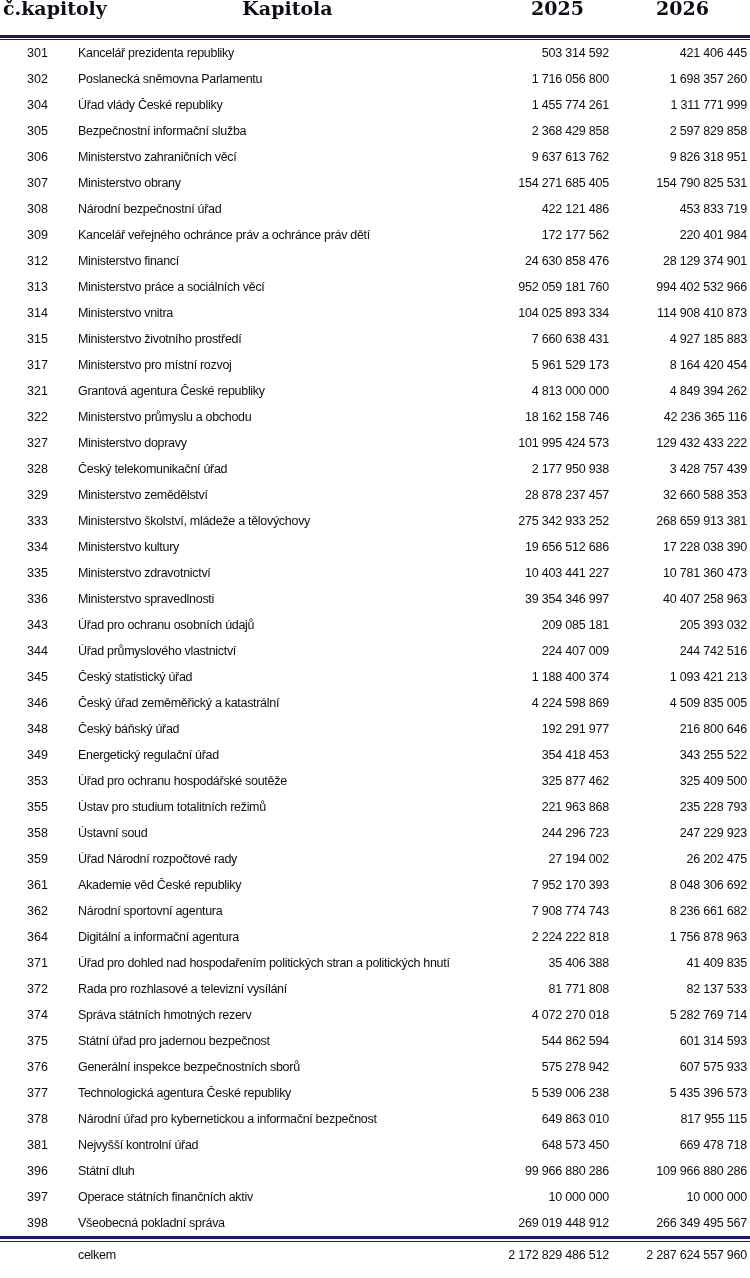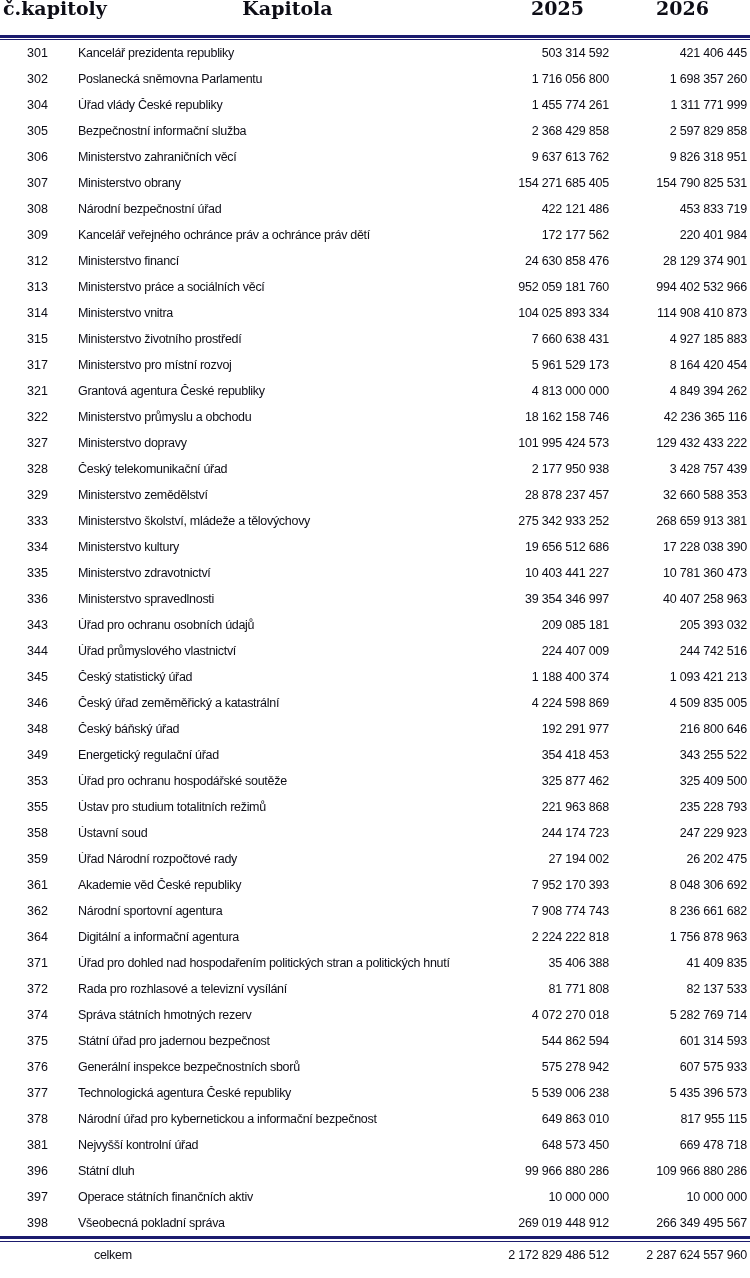--- a/index.html
+++ b/index.html
@@ -29,21 +29,21 @@
   .row,.footer-row{
     display:grid;grid-template-columns:75px 425px 112px 138px;
     height:26px;align-items:center;
     font-weight:normal;font-size:12.5px;letter-spacing:-0.3px;
     white-space:nowrap;
   }
   .c-no{text-align:center;letter-spacing:0;}
   .c-name{padding-left:3px;overflow:hidden;}
   .c-num{text-align:right;padding-right:3px;font-variant-numeric:tabular-nums;letter-spacing:-0.2px;}
   .footer-row{height:25px;}
-  .footer-row .c-name{padding-left:3px;margin-left:16px;}
+  .footer-row .c-name{padding-left:3px;}
 </style>
 </head>
 <body>
 
 <div class="budget-table">
 
   <div class="hdr">
     <div class="h-no">č.kapitoly</div>
     <div class="h-name">Kapitola</div>
     <div class="h-y25">2025</div>
@@ -229,21 +229,21 @@
   </div>
       <div class="row">
     <div class="c-no">355</div>
     <div class="c-name">Ústav pro studium totalitních režimů</div>
     <div class="c-num">221 963 868</div>
     <div class="c-num">235 228 793</div>
   </div>
       <div class="row">
     <div class="c-no">358</div>
     <div class="c-name">Ústavní soud</div>
-    <div class="c-num">244 174 723</div>
+    <div class="c-num">244 296 723</div>
     <div class="c-num">247 229 923</div>
   </div>
       <div class="row">
     <div class="c-no">359</div>
     <div class="c-name">Úřad Národní rozpočtové rady</div>
     <div class="c-num">27 194 002</div>
     <div class="c-num">26 202 475</div>
   </div>
       <div class="row">
     <div class="c-no">361</div>

